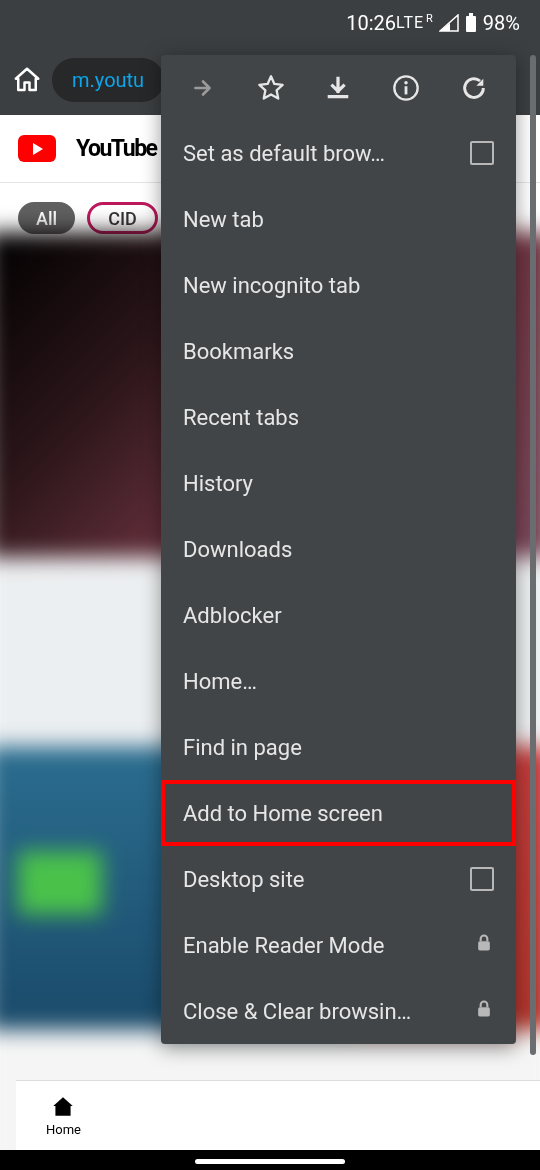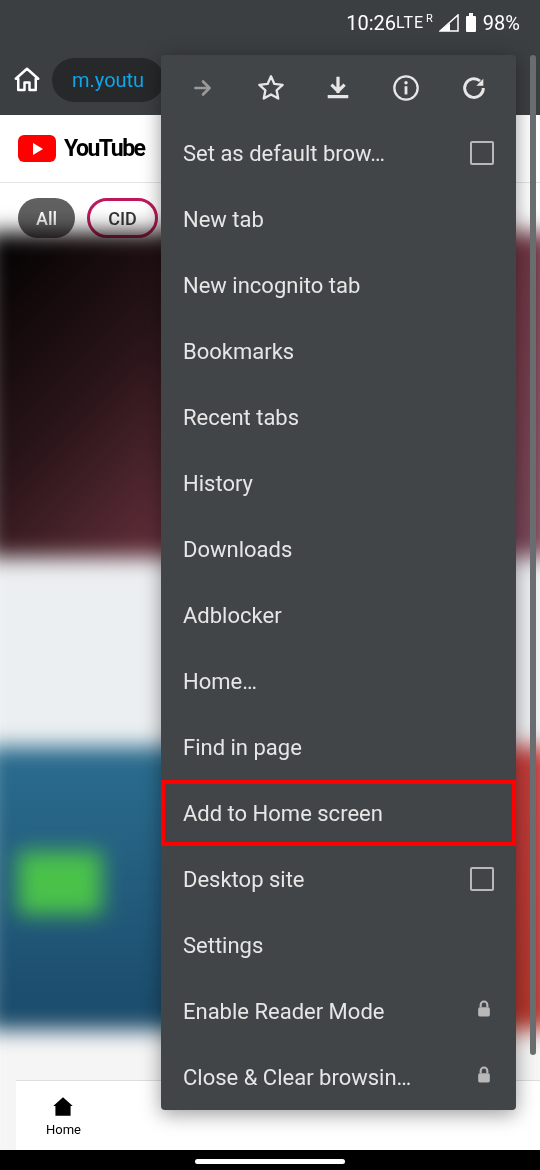--- a/index.html
+++ b/index.html
@@ -52,21 +52,21 @@
       background: #fff;
     }
     .yt-header {
       height: 68px;
       background: #fff;
       display: flex;
       align-items: center;
       padding: 0 18px;
       border-bottom: 1px solid #e5e5e5;
     }
-    .yt-logo { display: flex; align-items: center; gap: 8px; }
+    .yt-logo { display: flex; align-items: center; gap: 20px; }
     .yt-play {
       width: 38px; height: 27px; background: #ff0000;
       border-radius: 6px; display: flex; align-items: center; justify-content: center;
     }
     .yt-play::after {
       content: ''; width: 0; height: 0;
       border-left: 10px solid #fff;
       border-top: 6px solid transparent;
       border-bottom: 6px solid transparent;
       margin-left: 2px;
@@ -74,21 +74,21 @@
     .yt-text { font-size: 23px; font-weight: 700; letter-spacing: -1.5px; color: #000; }
     .chips {
       height: 70px;
       display: flex;
       align-items: center;
       padding: 0 18px;
       gap: 12px;
       background: #fff;
     }
     .chip {
-      height: 40px;
+      height: 32px;
       padding: 0 18px;
       border-radius: 20px;
       display: flex;
       align-items: center;
       font-size: 18px;
       font-weight: 500;
     }
     .chip.active { background: #606060; color: #fff; }
     .chip.inactive { background: #fff; color: #333; border: 3px solid #be185d; }
     .blurred-bg {
@@ -322,23 +322,20 @@
     <span class="menu-label">Find in page</span>
   </div>
   <div class="menu-item highlighted">
     <span class="menu-label">Add to Home screen</span>
   </div>
   <div class="menu-item">
     <span class="menu-label">Desktop site</span>
     <span class="checkbox"></span>
   </div>
   <div class="menu-item">
-    <span class="menu-label">Settings</span>
-  </div>
-  <div class="menu-item">
     <span class="menu-label">Enable Reader Mode</span>
     <span class="lock">
       <svg width="20" height="20" viewBox="0 0 24 24">
           <rect x="5" y="10" width="14" height="11" rx="2" fill="currentColor"></rect>
           <path d="M8 10 L8 7 A4 4 0 0 1 16 7 L16 10" fill="none" stroke="currentColor" stroke-width="2.5"></path>
         </svg>
     </span>
   </div>
   <div class="menu-item">
     <span class="menu-label">Close &amp; Clear browsin…</span>

